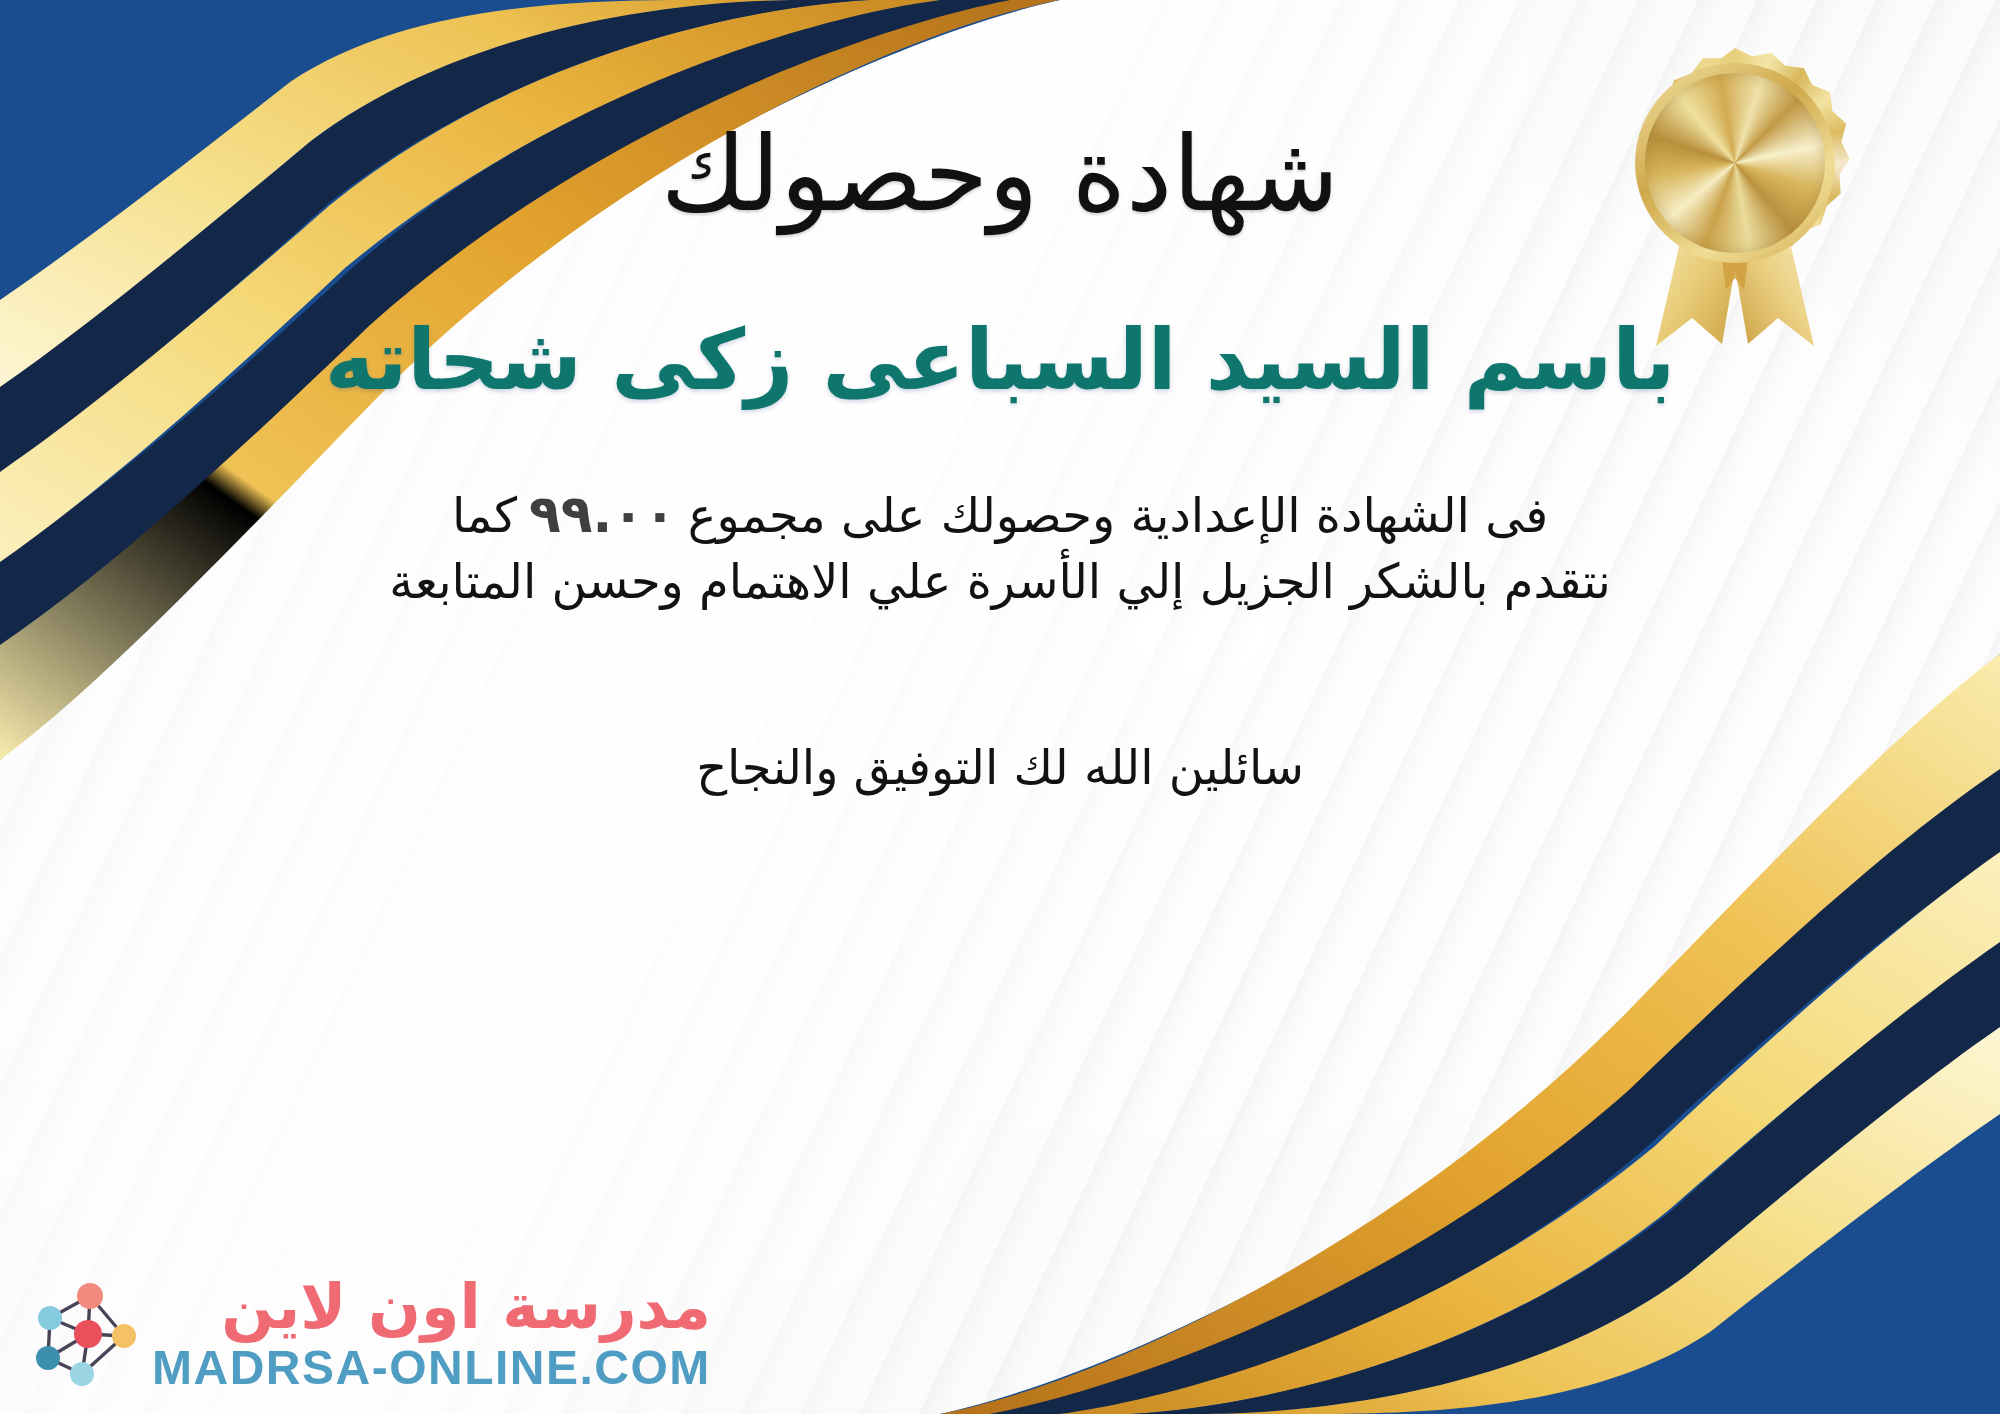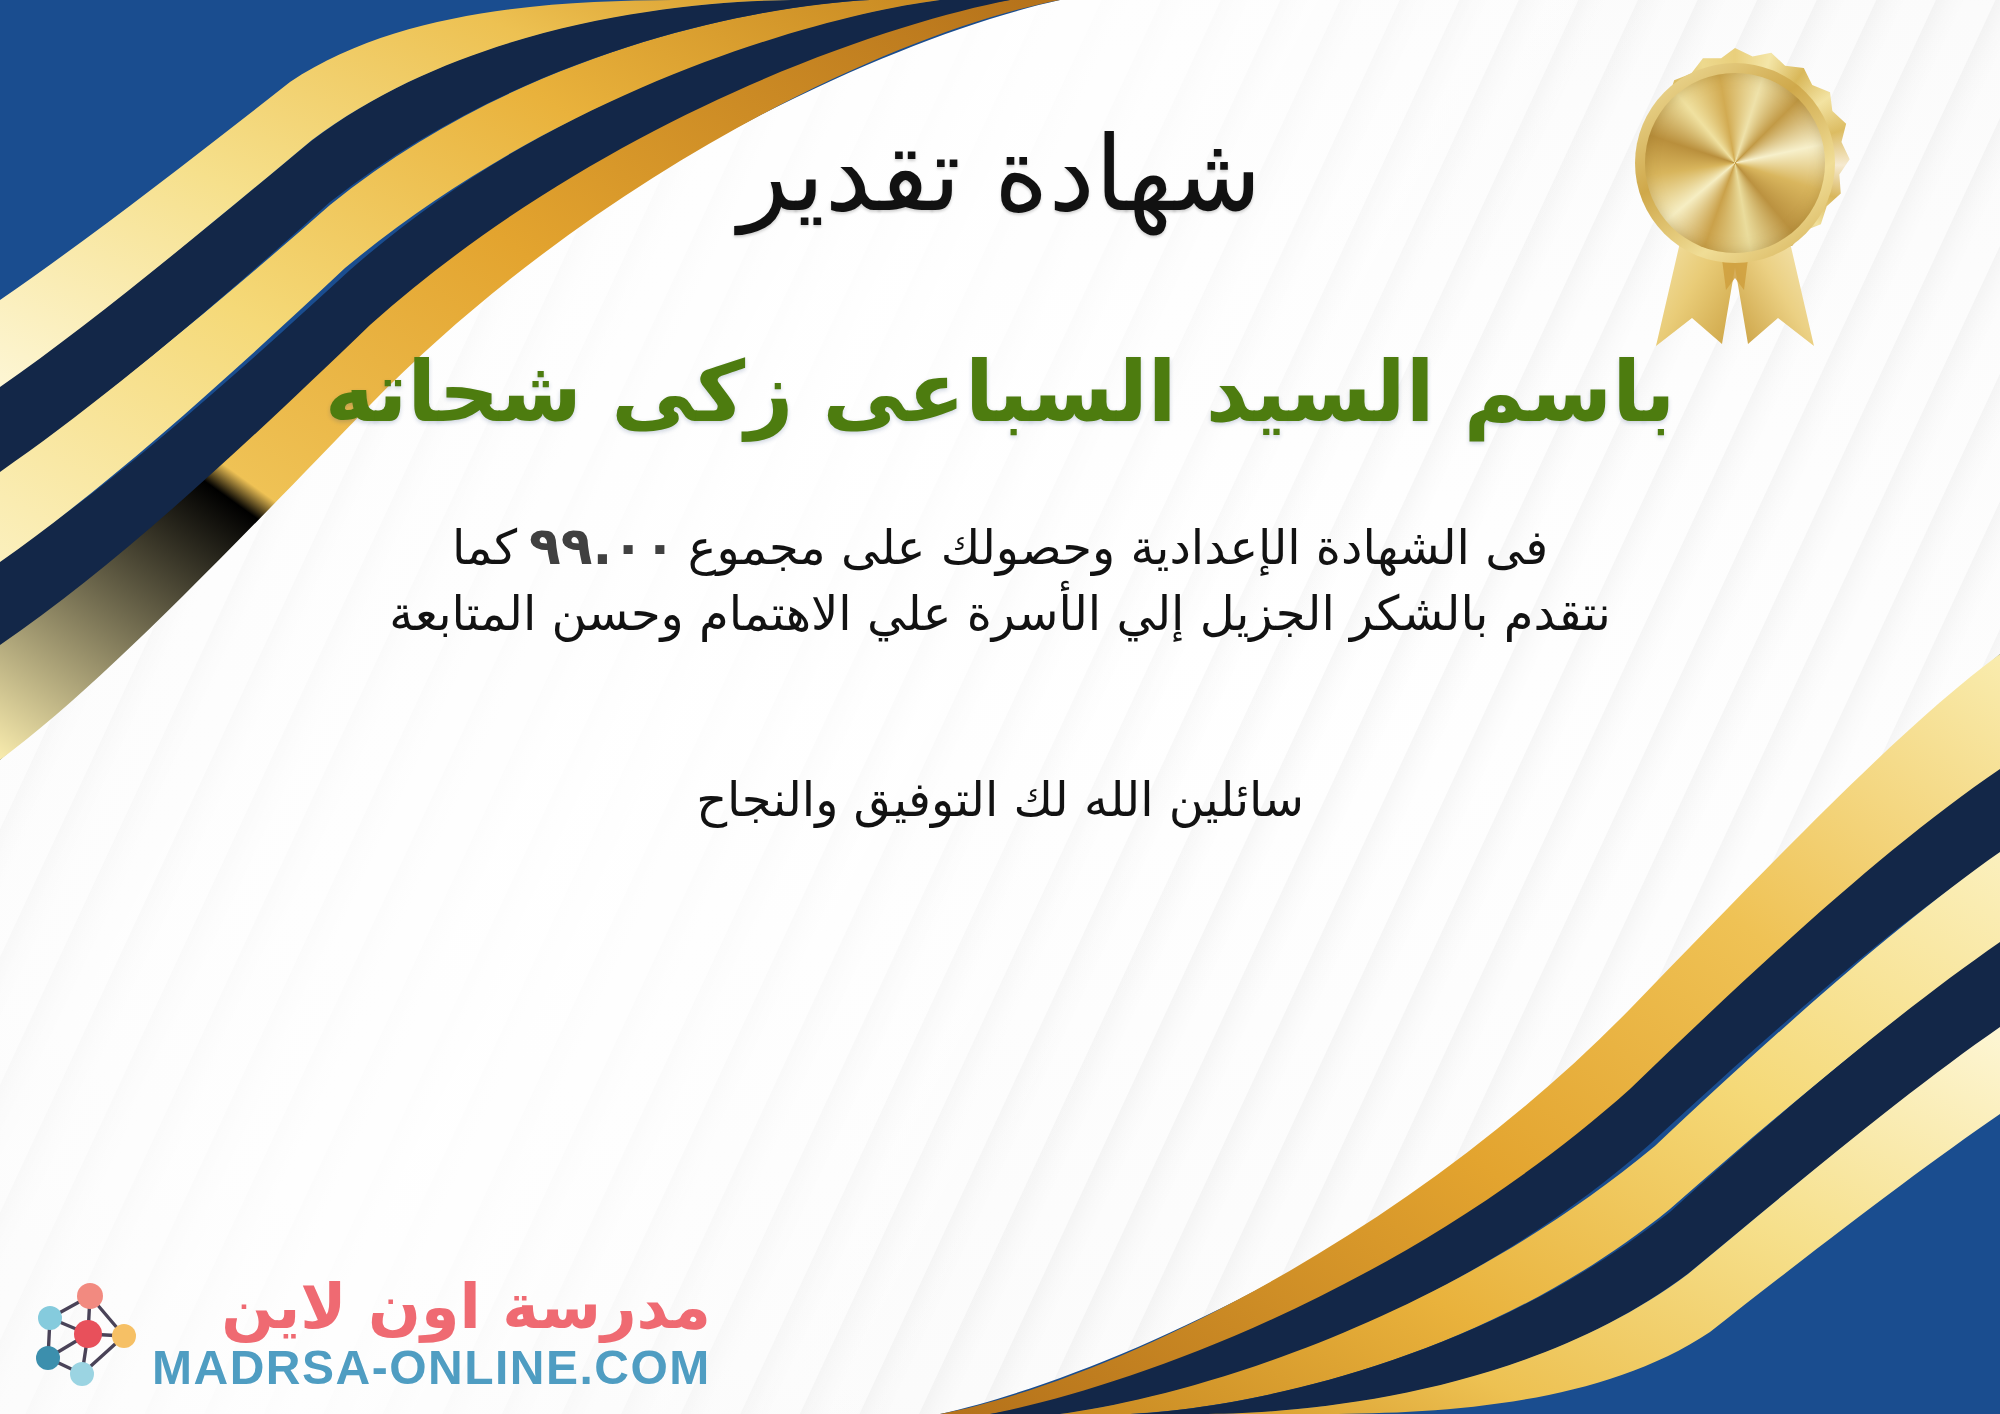--- a/index.html
+++ b/index.html
@@ -106,25 +106,25 @@
     margin-top:118px;
     font-size:104px;
     line-height:1.08;
     font-weight:400;
     color:#111111;
     letter-spacing:0px;
     text-align:center;
     text-shadow:0 2px 3px rgba(0,0,0,.18);
   }
   .recipient{
-    margin-top:116px;
+    margin-top:84px;
     font-size:84px;
     line-height:1.1;
     font-weight:700;
-    color:#4d7c0f;
+    color:#0f766e;
     text-align:left;
     text-shadow:0 2px 4px rgba(30,64,120,.22);
   }
 
   .body-block{
     margin-top:72px;
     width:1720px;
     text-align:center;
     color:#121212;
   }
@@ -299,21 +299,21 @@
     </div>
     <div class="medal-disc">
       <div class="scallop"></div>
       <div class="scallop-inner-ring"></div>
       <div class="disc-face"></div>
     </div>
   </div>
 
   <div class="content">
 
-    <div class="cert-title">شهادة تقدير</div>
+    <div class="cert-title">شهادة وحصولك</div>
 
     <div class="recipient">باسم السيد السباعى زكى شحاته</div>
 
     <div class="body-block">
 
 
       <div class="body-line l2">
         <span class="seg">فى الشهادة الإعدادية وحصولك على مجموع</span>
         <span class="grade">٩٩.٠٠</span>
         <span class="seg">كما</span>

